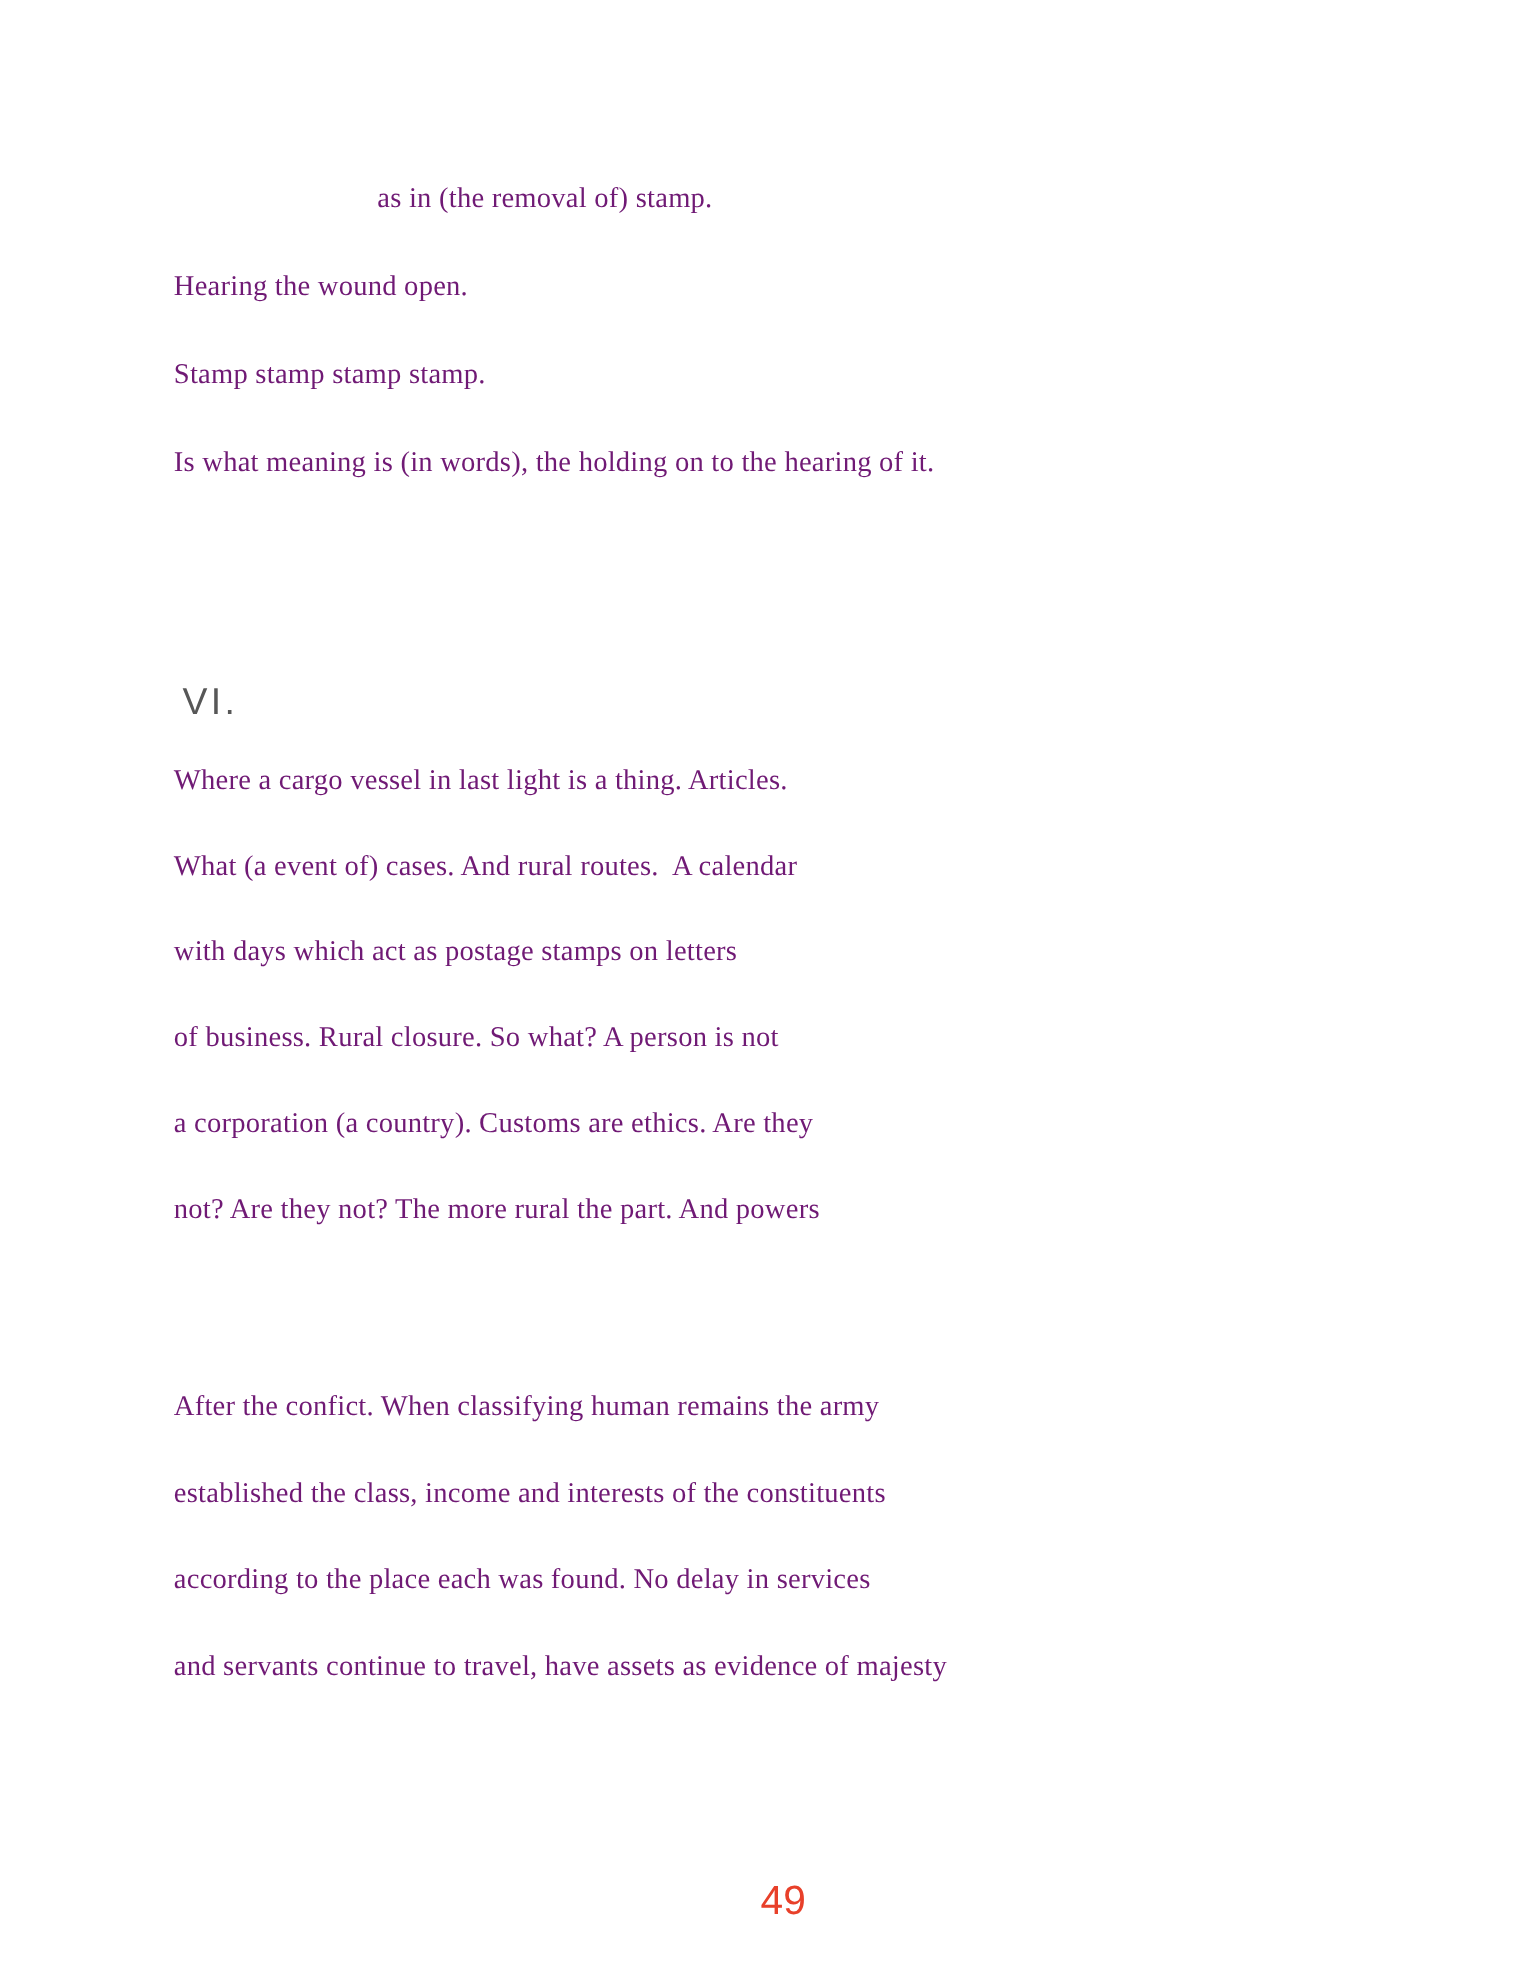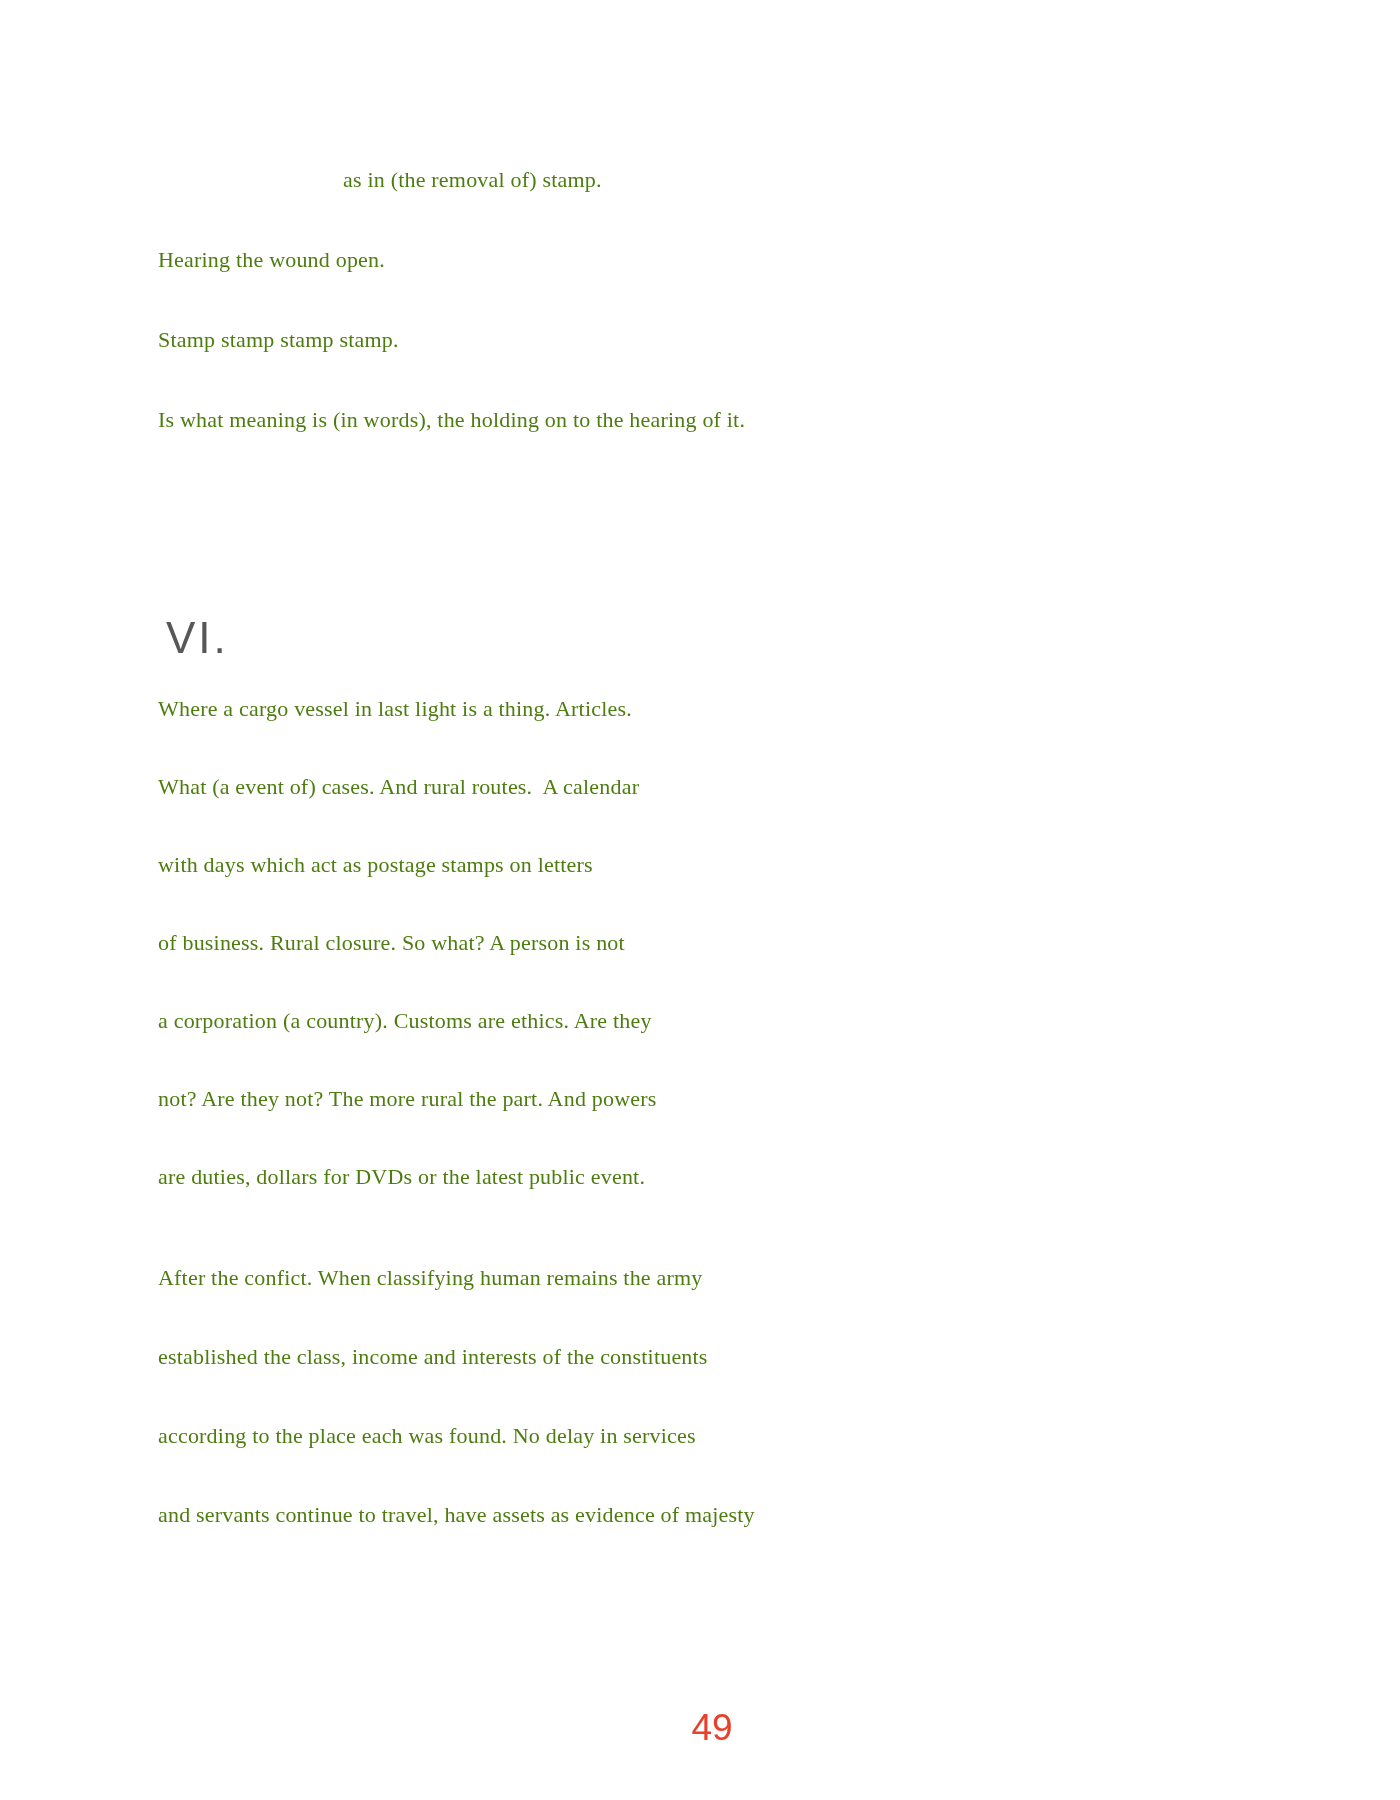--- a/index.html
+++ b/index.html
@@ -17,38 +17,38 @@
     color: #1e1e1e;
   }
   .poem-block {
     position: absolute;
     left: 158px;
   }
   .line {
     height: 80px;
     display: flex;
     align-items: center;
-    font-size: 22px;
+    font-size: 26px;
     letter-spacing: 0.2px;
     white-space: pre;
-    color: #4d7c0f;
+    color: #701a75;
   }
   .block-prelude { top: 140px; }
   .block-prelude .line-indented { padding-left: 185px; }
 
   .section-heading {
     position: absolute;
     left: 166px;
     top: 598px;
     height: 80px;
     display: flex;
     align-items: center;
     font-family: "Liberation Sans", sans-serif;
     font-weight: 300;
-    font-size: 44px;
+    font-size: 34px;
     letter-spacing: 3px;
     color: #575757;
   }
 
   .block-stanza1 { top: 670px; }
   .block-stanza1 .line { height: 78px; }
 
   .block-stanza2 { top: 1238px; }
   .block-stanza2 .line { height: 79px; }
 
@@ -82,21 +82,20 @@
 
   <div class="section-heading">VI.</div>
 
   <div class="poem-block block-stanza1">
     <div class="line">Where a cargo vessel in last light is a thing. Articles.</div>
     <div class="line">What (a event of) cases. And rural routes.  A calendar</div>
     <div class="line">with days which act as postage stamps on letters</div>
     <div class="line">of business. Rural closure. So what? A person is not</div>
     <div class="line">a corporation (a country). Customs are ethics. Are they</div>
     <div class="line">not? Are they not? The more rural the part. And powers</div>
-    <div class="line">are duties, dollars for DVDs or the latest public event.</div>
   </div>
 
   <div class="poem-block block-stanza2">
     <div class="line">After the confict. When classifying human remains the army</div>
     <div class="line">established the class, income and interests of the constituents</div>
     <div class="line">according to the place each was found. No delay in services</div>
     <div class="line">and servants continue to travel, have assets as evidence of majesty</div>
   </div>
 
   <div class="page-footer">

